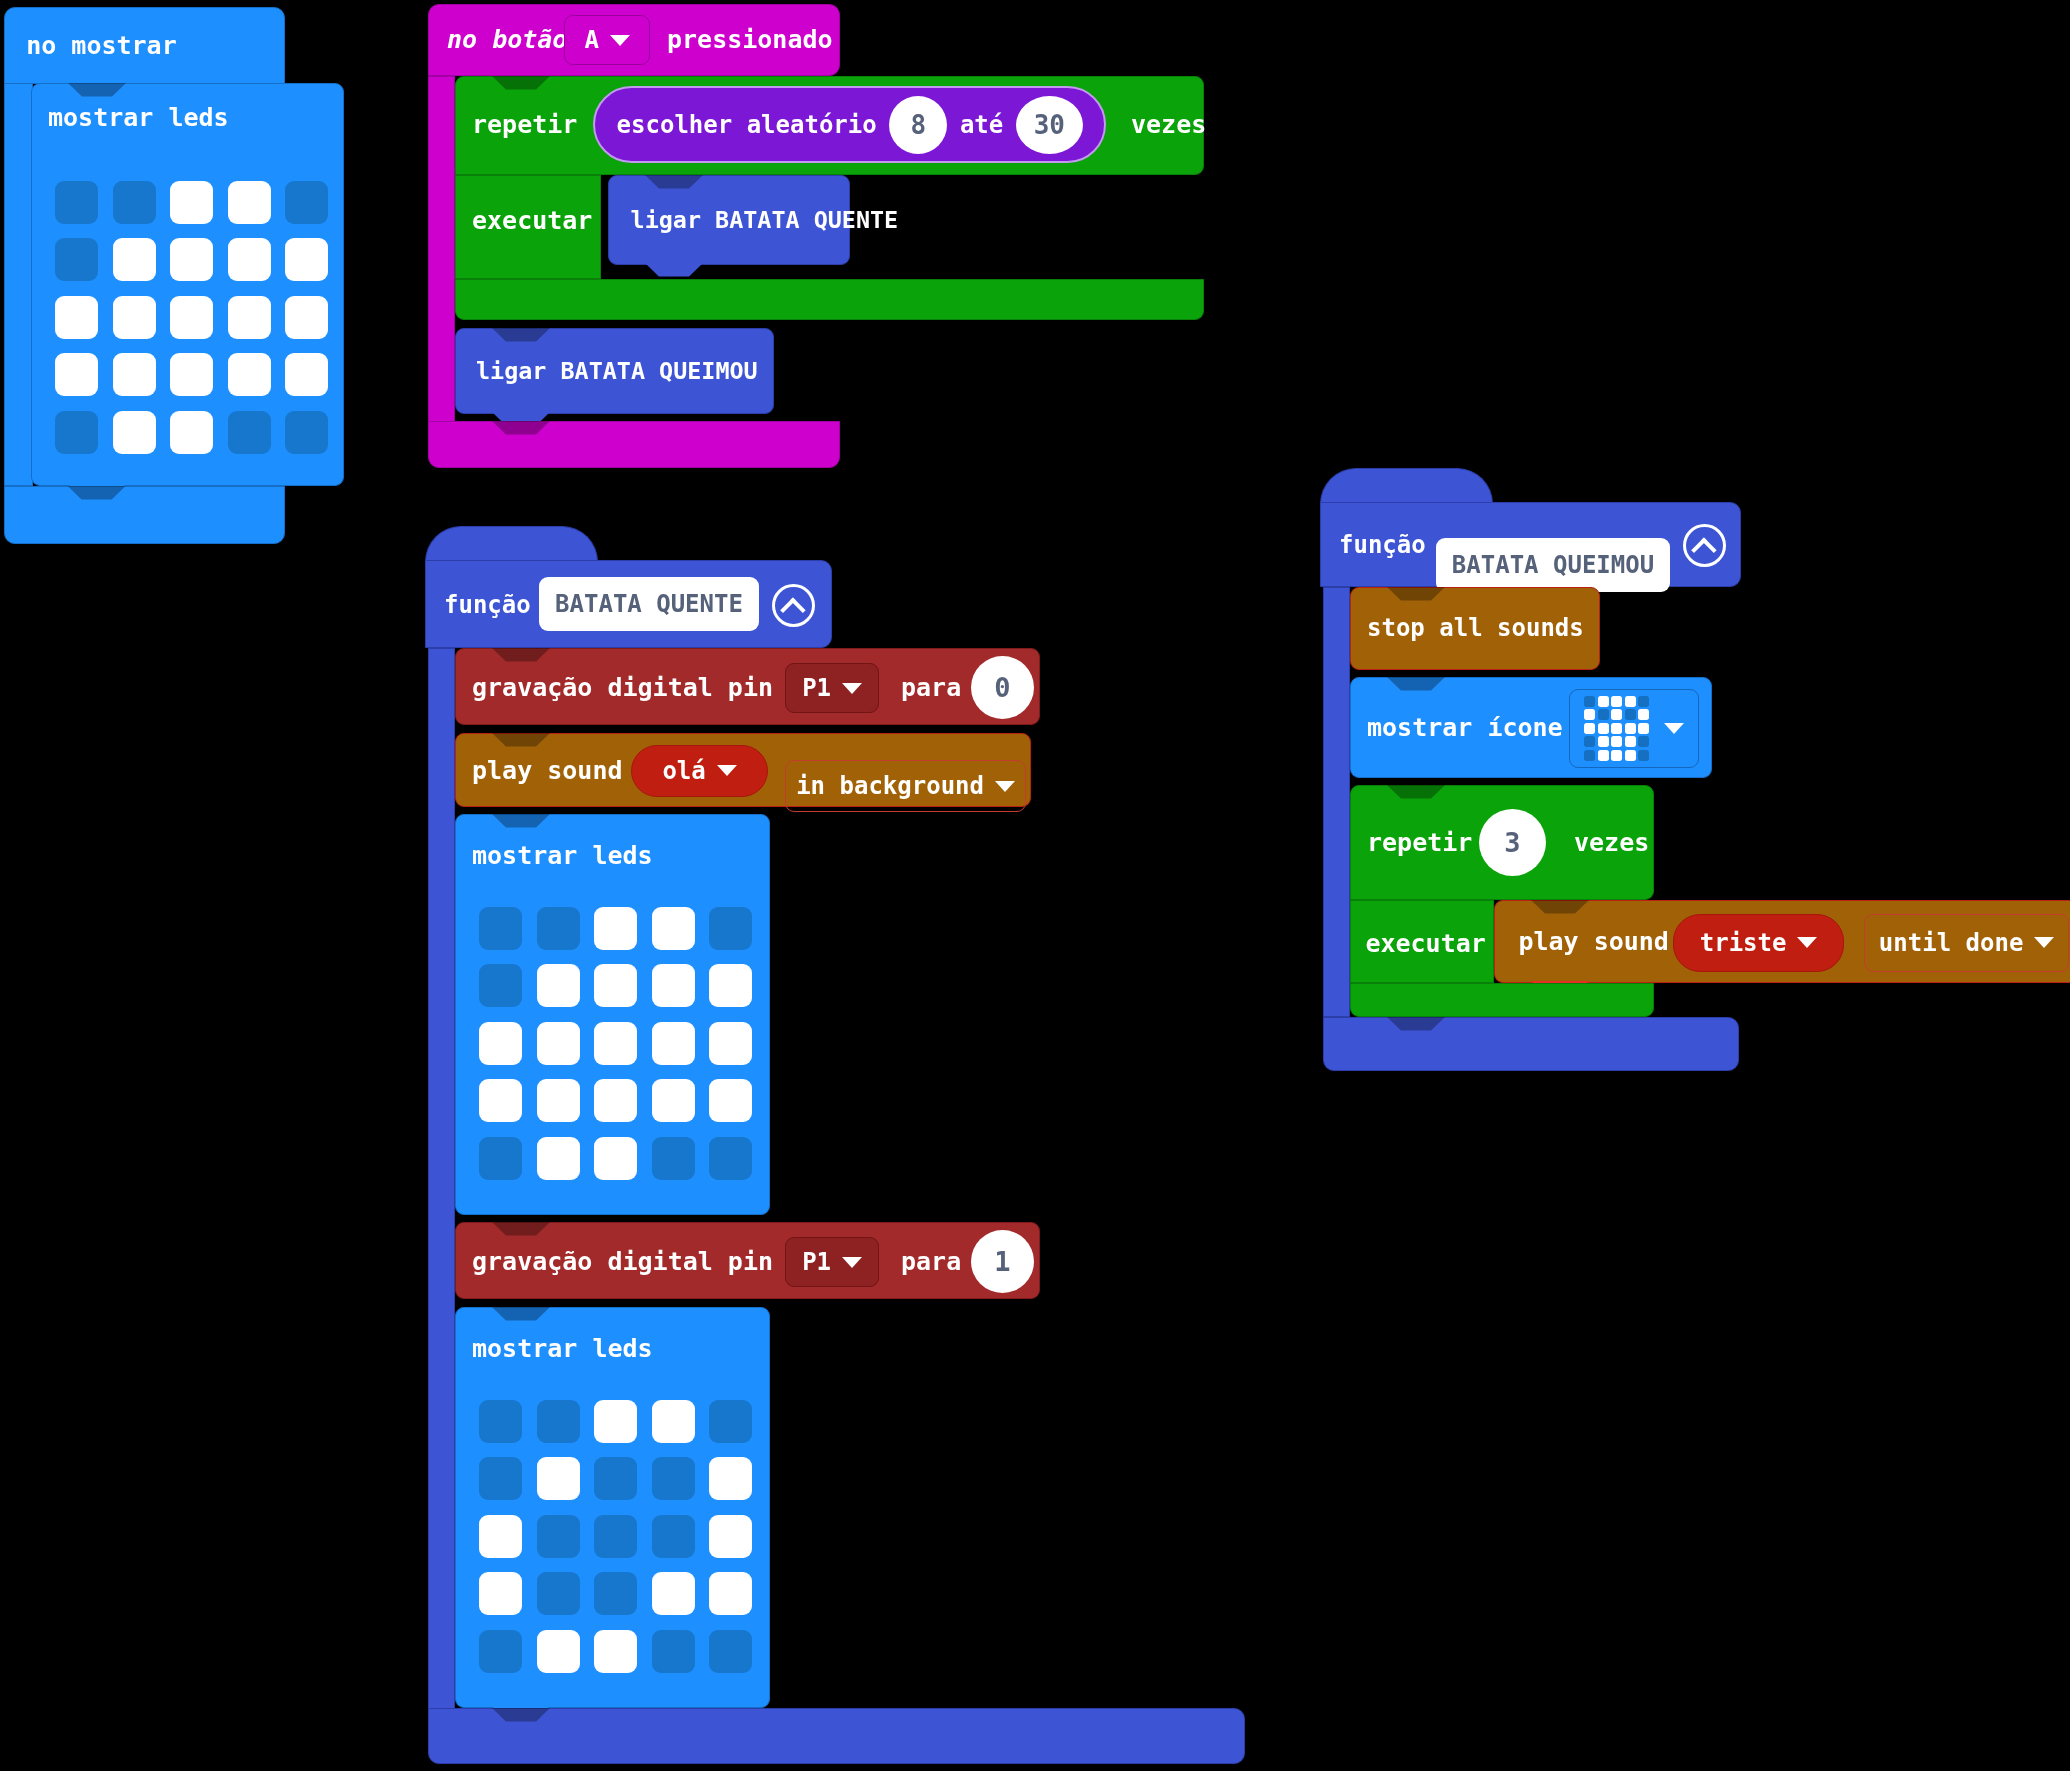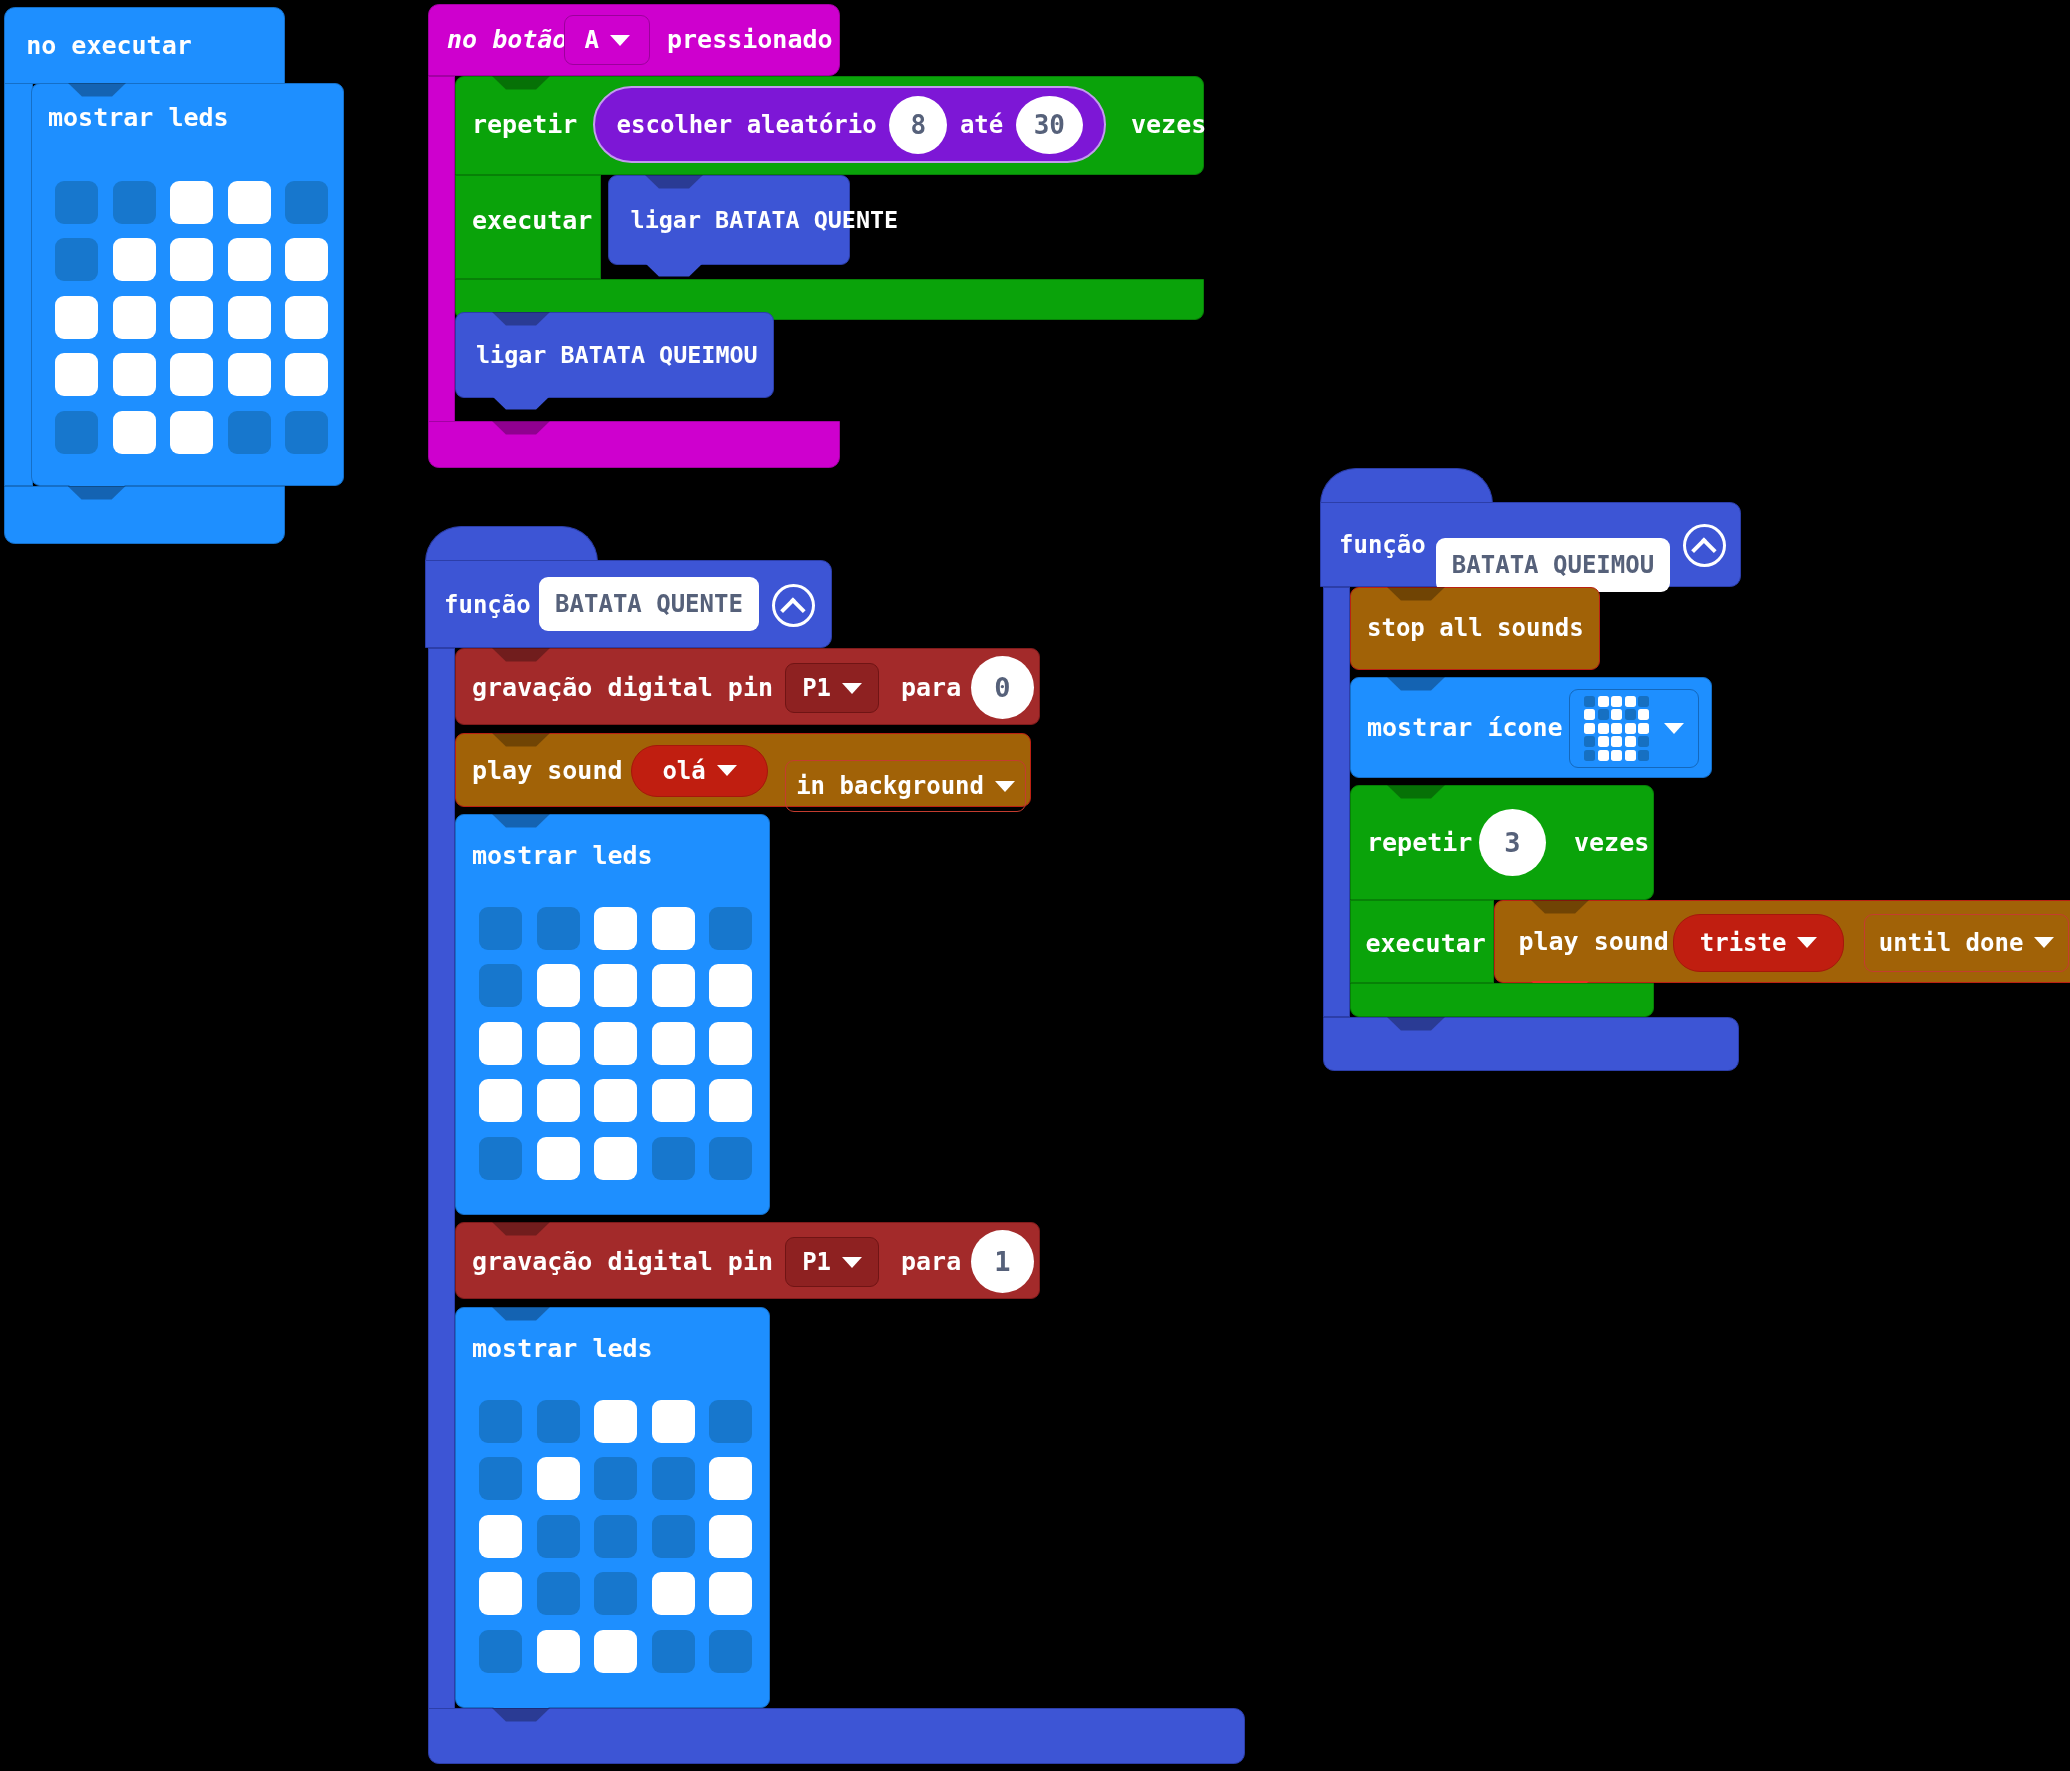--- a/index.html
+++ b/index.html
@@ -50,21 +50,21 @@
   .dd-blue{background:#1e8fff;border:1.8px solid #1368bd;}
   .hat{position:absolute;background:#3d55d5;border:1.8px solid #2c3ea9;border-bottom:none;
        border-radius:86px 86px 0 0;box-sizing:border-box;}
 </style>
 </head>
 <body>
 
 <div id="canvas">
 
   <div class="piece c-basic" style="left:3.6px;top:7.2px;width:281px;height:77px;border-radius:10.8px 10.8px 0 0;">
-    <span class="lbl" style="left:21.6px;top:23.4px;">no executar</span>
+    <span class="lbl" style="left:21.6px;top:23.4px;">no mostrar</span>
   </div>
   <div class="piece c-basic" style="left:3.6px;top:83px;width:29px;height:403px;border-radius:0;"></div>
   <div class="block c-basic" style="left:31px;top:83px;width:313px;height:403px;">
     <div class="bite" style="left:36px;"></div>
     <span class="lbl" style="left:16px;top:20px;">mostrar leds</span>
     <div class="led-grid" style="left:23.4px;top:97px;">
         <div class="cell off"></div>
         <div class="cell off"></div>
         <div class="cell on"></div>
         <div class="cell on"></div>
@@ -124,21 +124,21 @@
   <div class="piece c-green" style="left:455px;top:175px;width:146px;height:104px;">
     <span class="lbl" style="left:16px;top:31px;">executar</span>
   </div>
   <div class="block c-fn" style="left:608px;top:175px;width:242px;height:90px;">
     <div class="bite" style="left:36px;"></div>
     <span class="lbl s26" style="left:21.6px;top:31px;">ligar BATATA QUENTE</span>
     <div class="tab" style="left:36px;background:#3d55d5;"></div>
   </div>
   <div class="piece c-green" style="left:455px;top:279px;width:749px;height:41px;border-radius:0 0 9px 9px;"></div>
 
-  <div class="block c-fn" style="left:455px;top:312px;width:319px;height:86px;">
+  <div class="block c-fn" style="left:455px;top:328px;width:319px;height:86px;">
     <div class="bite" style="left:36px;"></div>
     <span class="lbl s26" style="left:20px;top:29px;">ligar BATATA QUEIMOU</span>
     <div class="tab" style="left:36px;background:#3d55d5;"></div>
   </div>
   <div class="piece c-mag" style="left:428px;top:421px;width:412px;height:47px;border-radius:0 0 10.8px 10.8px;">
     <div class="bite" style="left:63px;"></div>
   </div>
 
   <div class="hat" style="left:425px;top:526px;width:173px;height:36px;"></div>
   <div class="piece c-fn" style="left:425px;top:560px;width:407px;height:88px;border-radius:0 10.8px 10.8px 0;">

